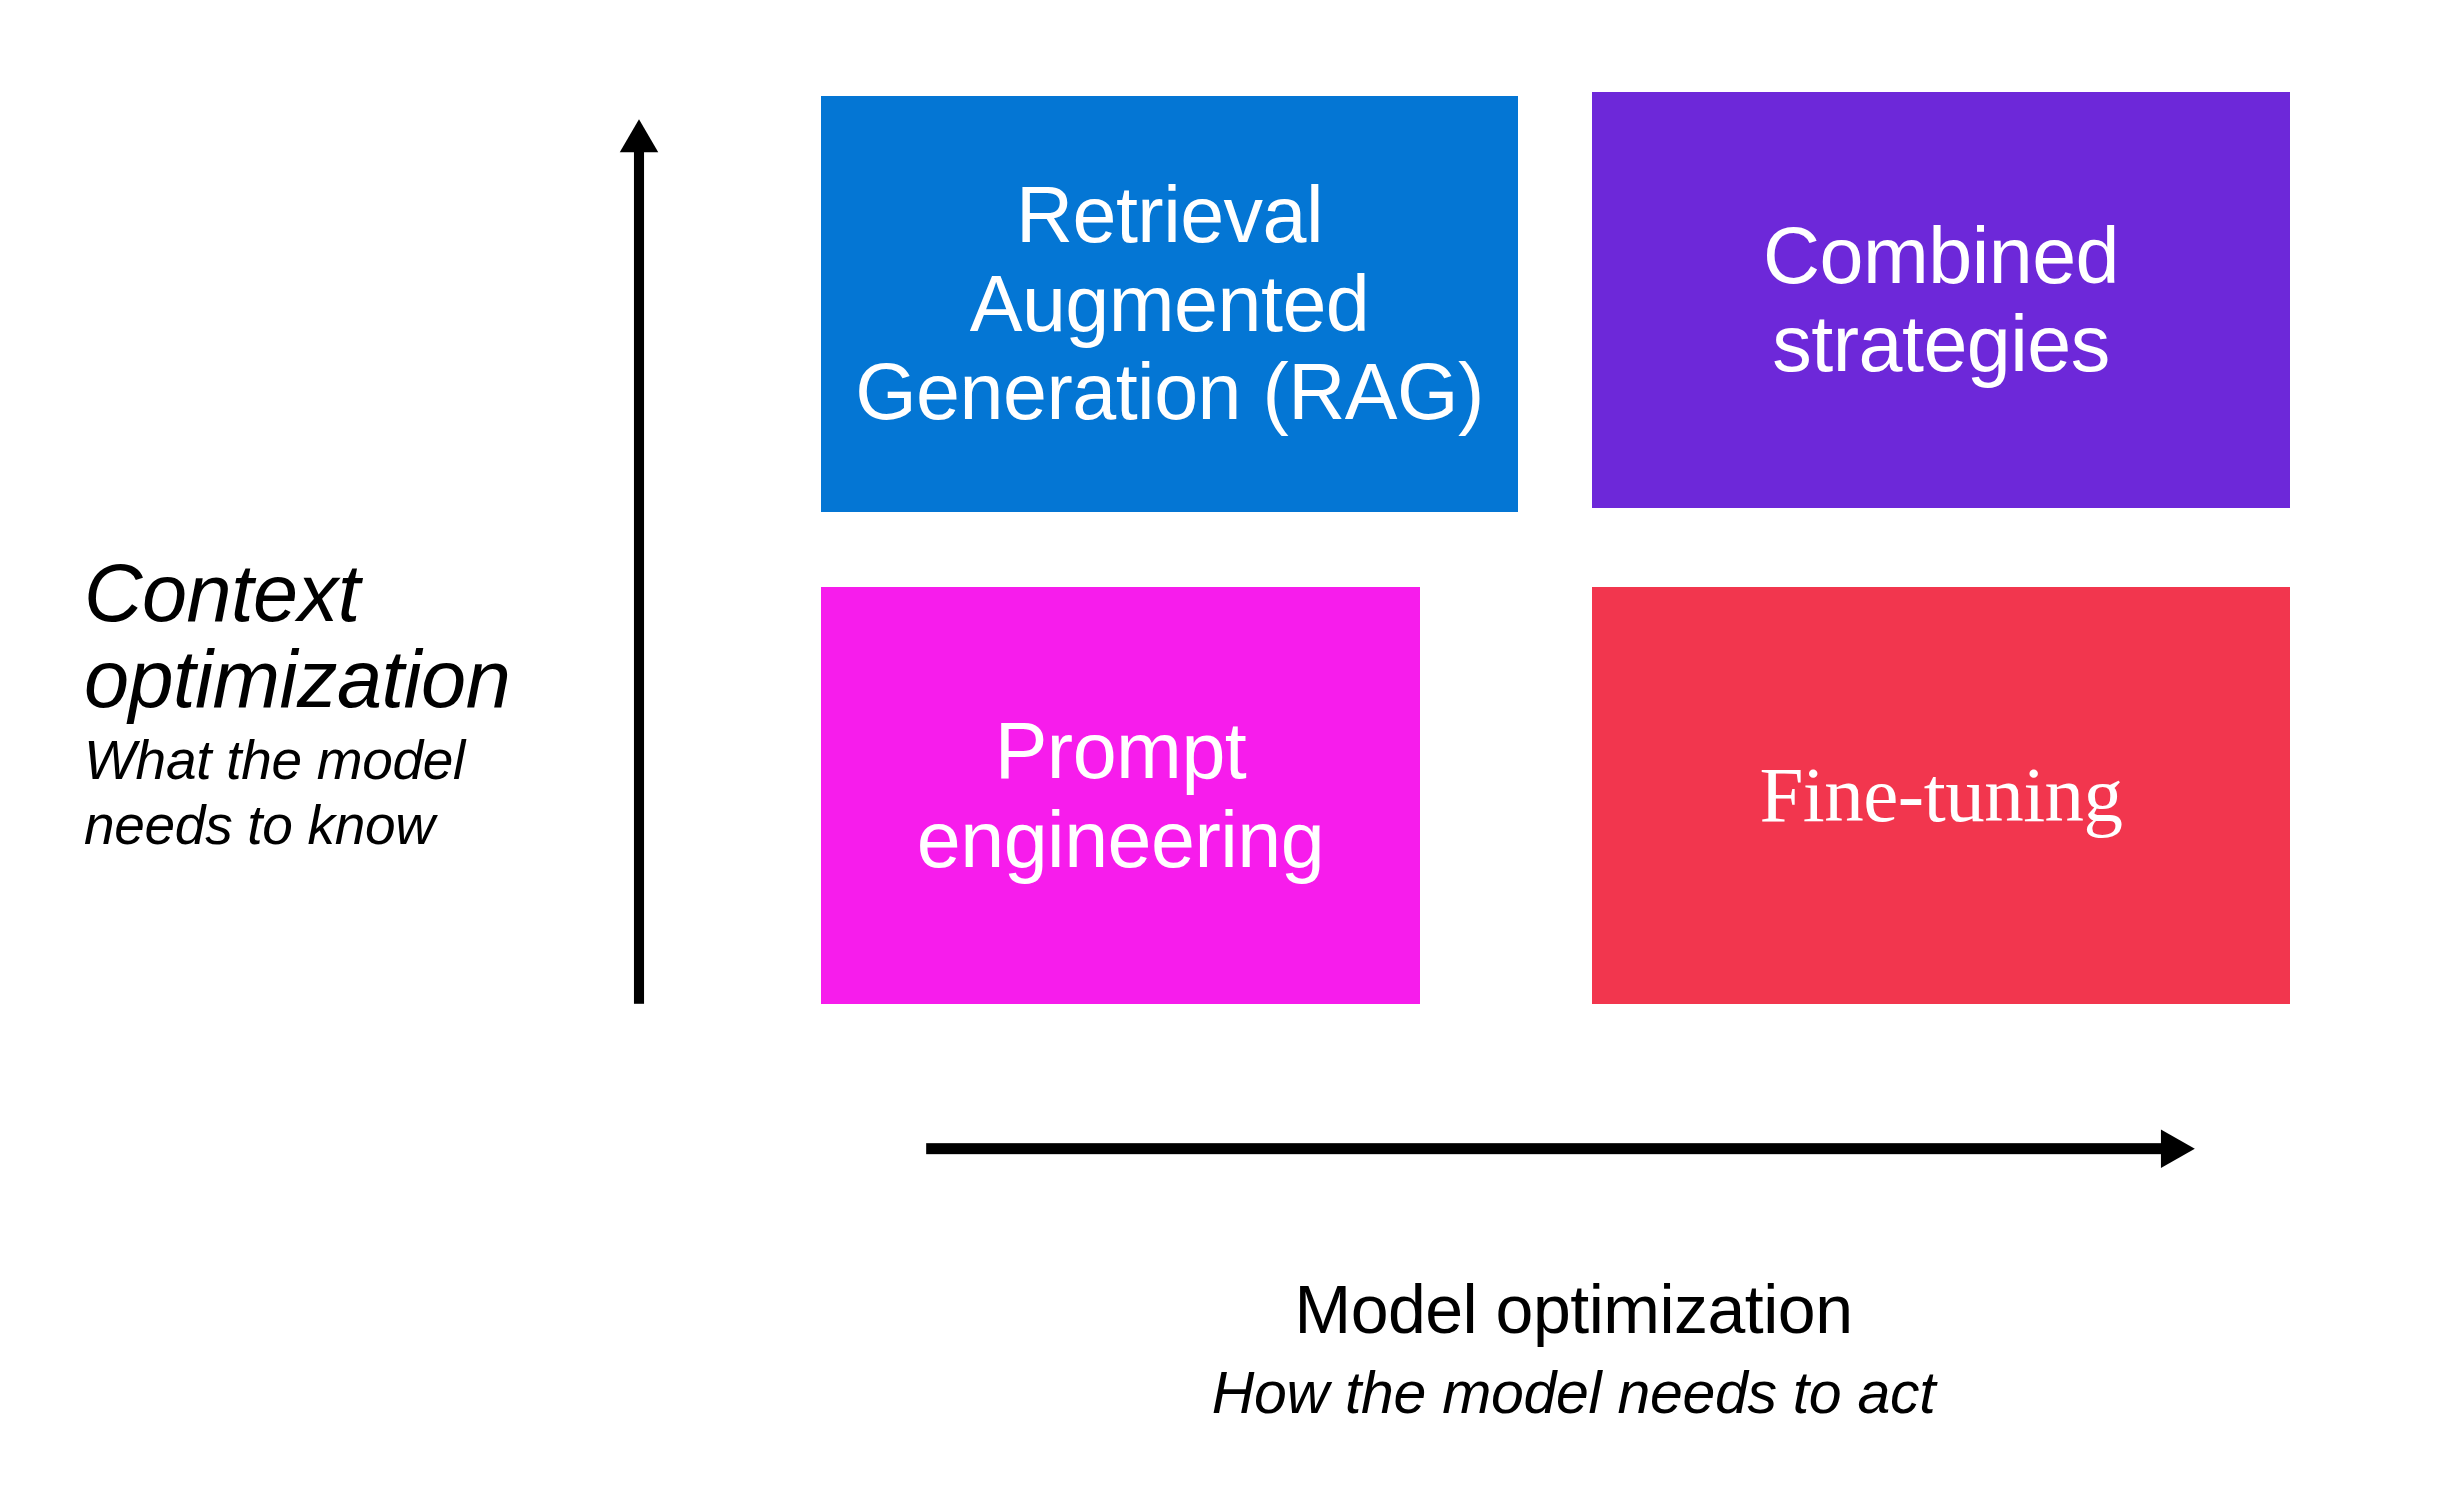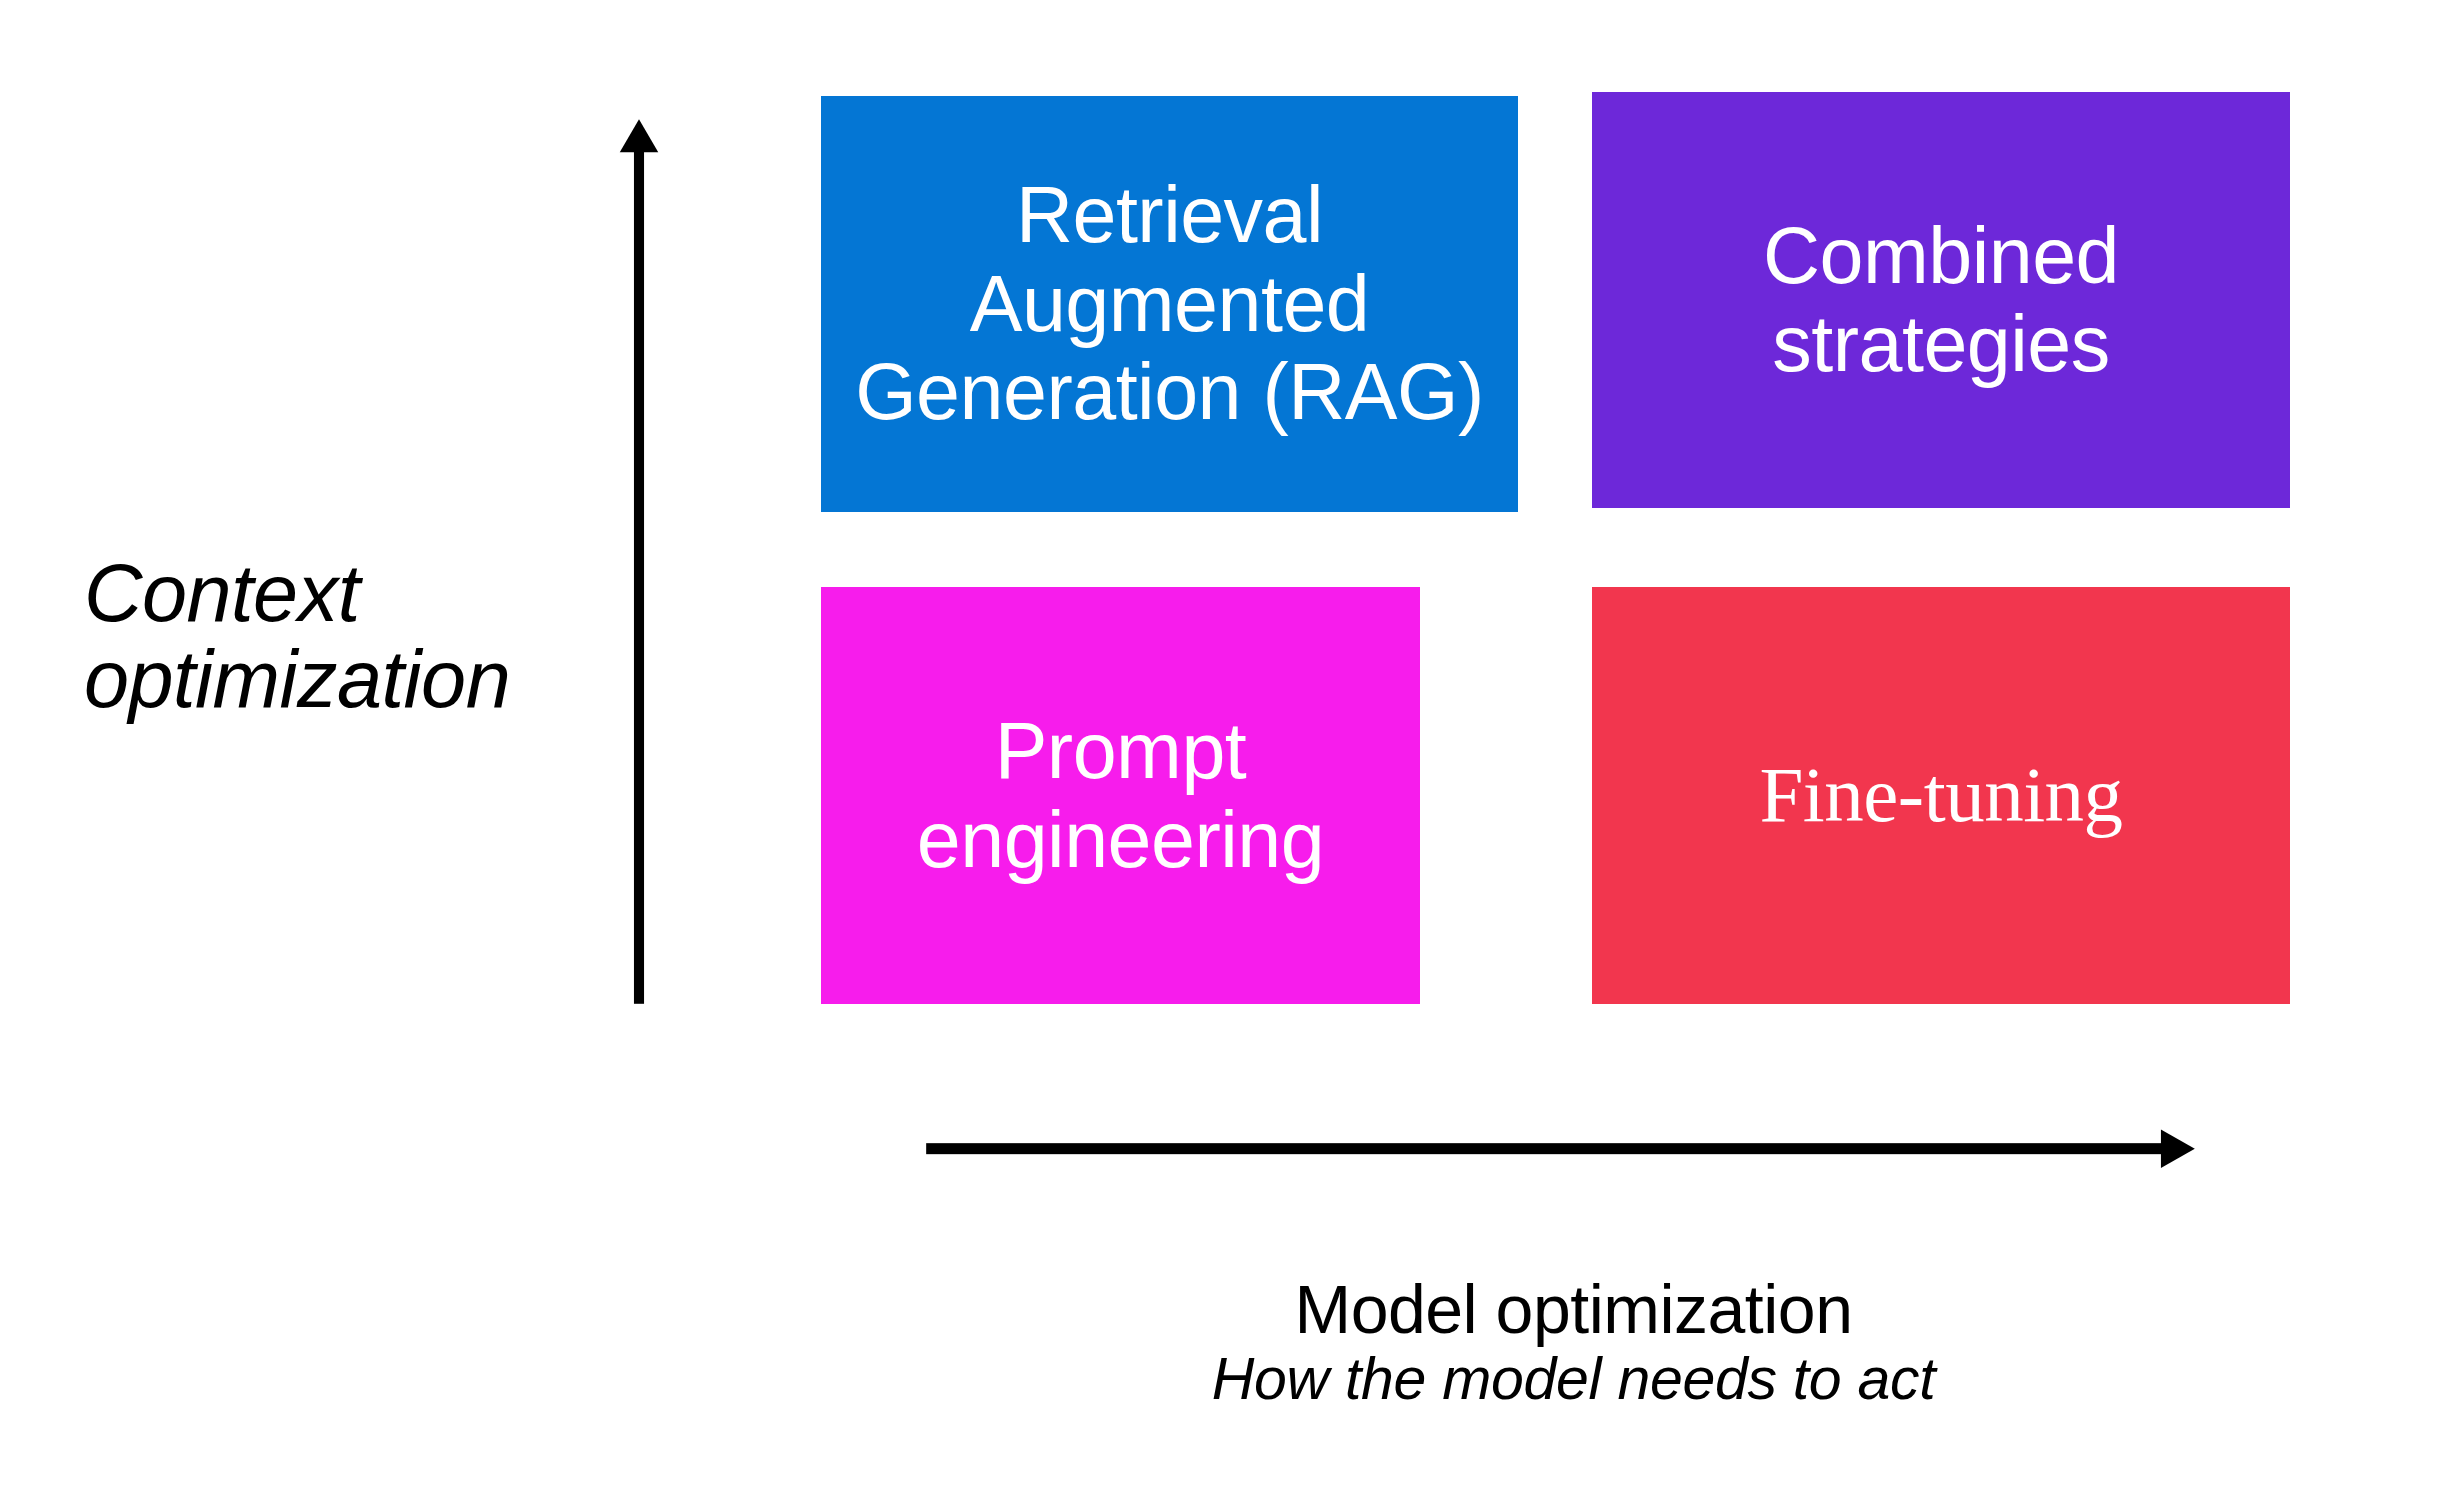--- a/index.html
+++ b/index.html
@@ -116,21 +116,21 @@
     display: block;
     font-size: 68px;
     line-height: 1.06;
     letter-spacing: -0.5px;
   }
   #x-axis-label .axis-sub {
     display: block;
     font-size: 59px;
     font-style: italic;
     line-height: 1.18;
-    margin-top: 0;
+    margin-top: 14px;
     letter-spacing: -0.3px;
   }
 </style>
 </head>
 <body>
 
 <div id="canvas">
 
   <div id="y-axis-arrow">
     <svg width="66" height="885" viewBox="0 0 72 965" xmlns="http://www.w3.org/2000/svg">
@@ -162,20 +162,22 @@
   <div id="x-axis-arrow">
     <svg width="1285" height="77" viewBox="0 0 1400 84" xmlns="http://www.w3.org/2000/svg">
       <rect x="8" y="34" width="1365" height="12" fill="#000000"></rect>
       <polygon points="1392,40 1355,19 1355,61" fill="#000000"></polygon>
     </svg>
   </div>
 
   <div id="y-axis-label">
     <span class="axis-title">Context
 optimization</span>
+    <span class="axis-sub">What the model
+needs to know</span>
   </div>
 
   <div id="x-axis-label">
     <span class="axis-title">Model optimization</span>
     <span class="axis-sub">How the model needs to act</span>
   </div>
 
 </div>
 
 

